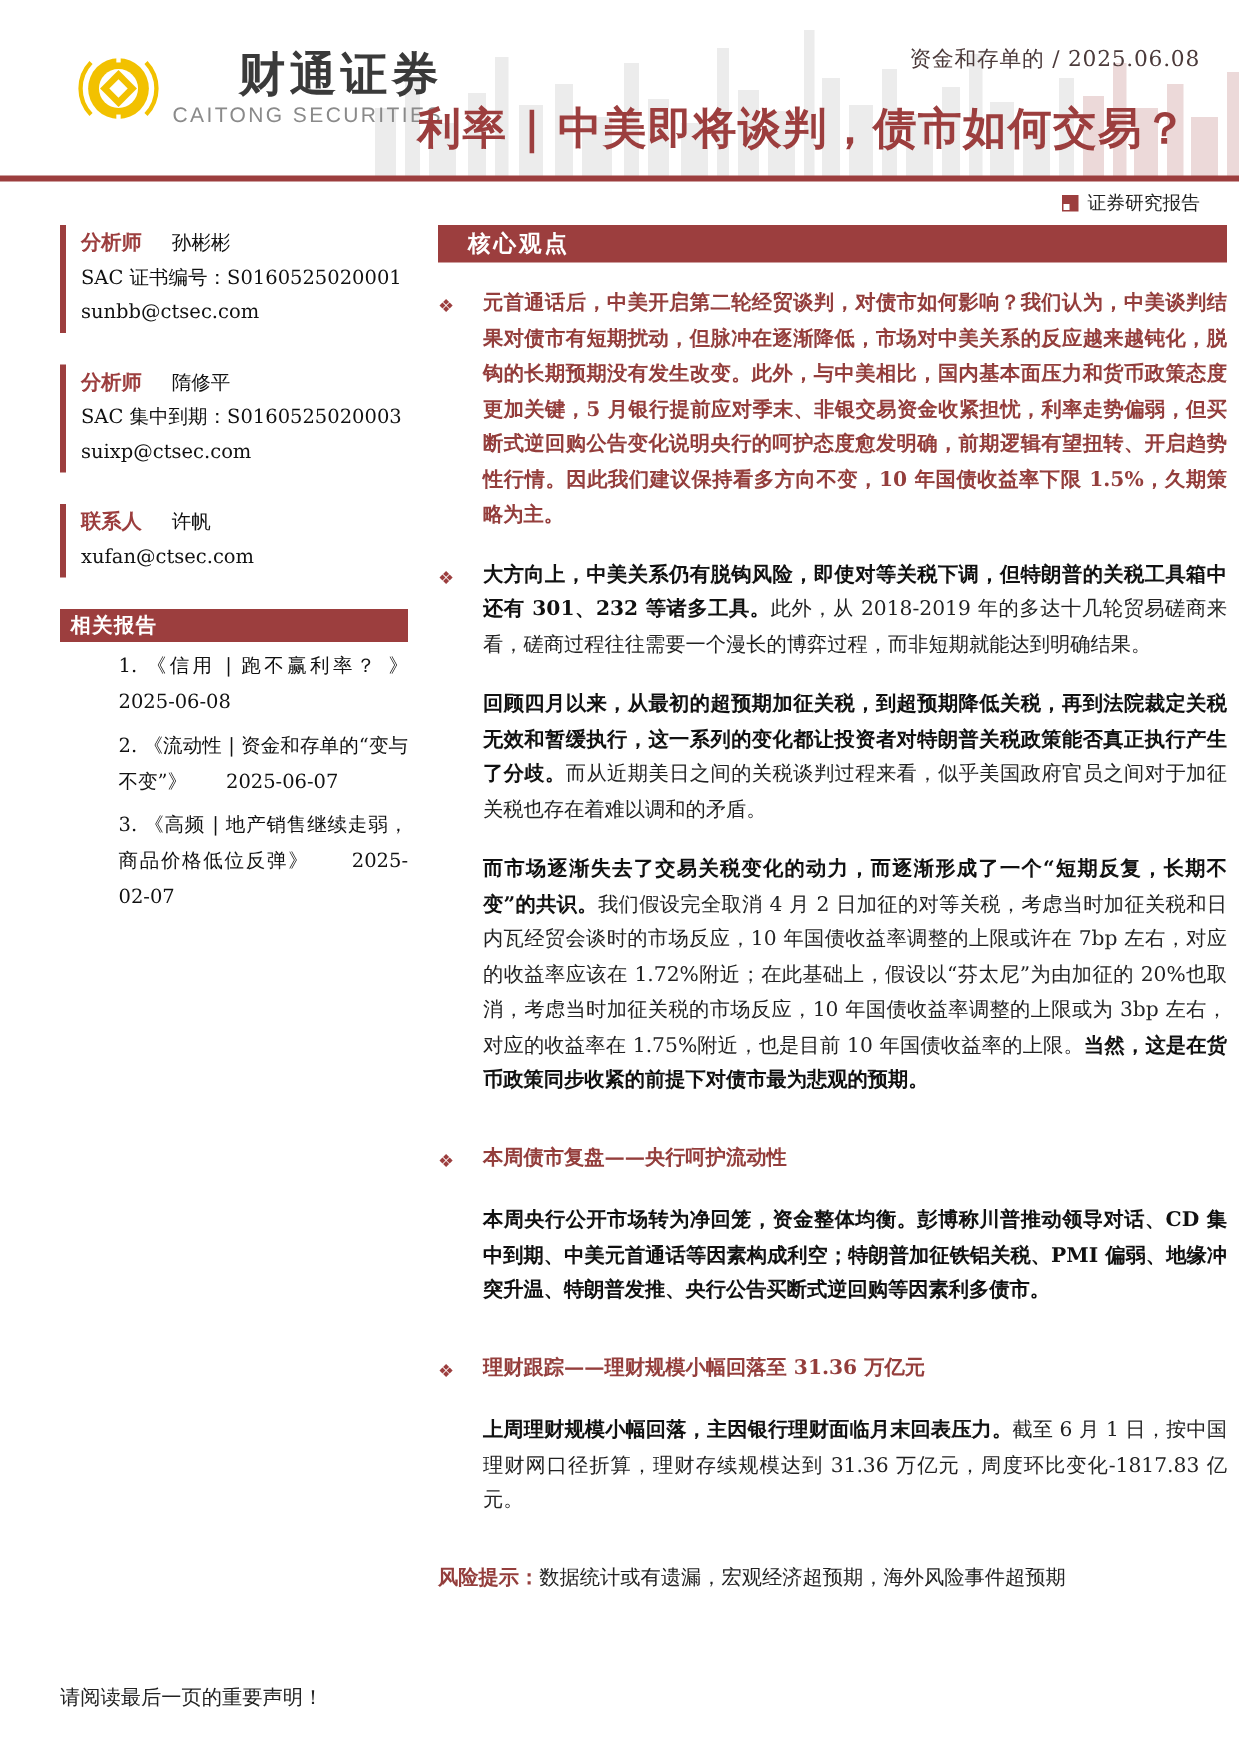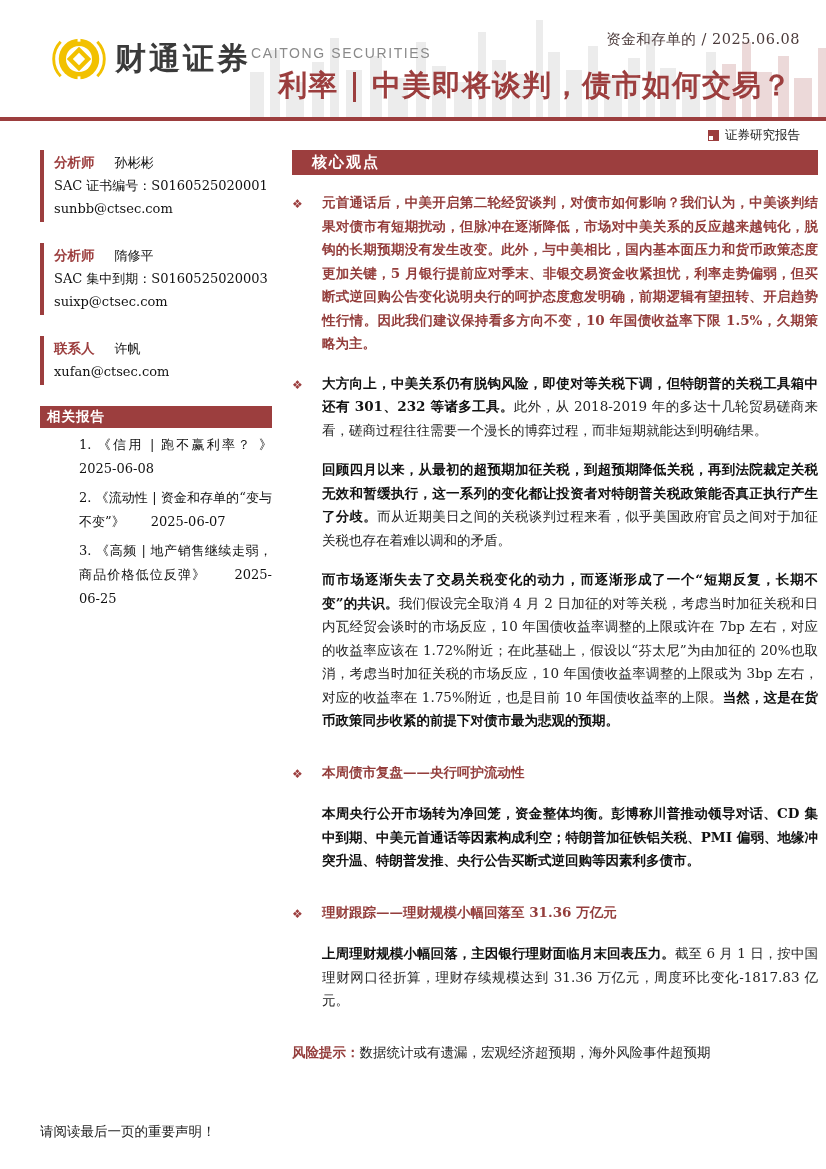--- a/index.html
+++ b/index.html
@@ -9,21 +9,21 @@
     --ink:#1c1c1c;
   }
   html,body{margin:0;padding:0;background:#fff;}
   .page{
     position:relative;width:826px;height:1169px;overflow:hidden;background:#fff;
     font-family:"DejaVu Serif","Liberation Serif",serif;color:var(--ink);
   }
   
   .skyline{position:absolute;top:12px;right:0;z-index:0;pointer-events:none;}
   .logo{position:absolute;left:52px;top:32px;display:flex;align-items:center;gap:9px;z-index:2;}
-  .logo-txt{display:flex;line-height:1.05;text-align:right;}
+  .logo-txt{display:flex;flex-direction:column;line-height:1.05;text-align:right;}
   .logo-cn{font-family:"Liberation Sans","DejaVu Sans",sans-serif;font-weight:bold;
     font-size:31px;color:#3a3a3a;letter-spacing:3px;}
   .logo-en{font-family:"Liberation Sans","DejaVu Sans",sans-serif;font-size:14px;
     color:#8a8a8a;letter-spacing:1.6px;margin-top:3px;}
   .head-type{position:absolute;top:30px;right:26px;font-size:14.5px;color:#4b3a3a;z-index:2;letter-spacing:0.5px;}
   .doc-title{position:absolute;top:66px;right:34px;margin:0;font-size:29px;font-weight:bold;
     color:var(--maroon);letter-spacing:1px;z-index:2;}
   .rule{position:absolute;top:117px;left:0;width:826px;height:4px;background:var(--maroon);z-index:2;}
   .research{position:absolute;top:127px;right:26px;display:flex;align-items:center;gap:6px;
     font-size:12.5px;color:#222;z-index:2;}
@@ -145,21 +145,21 @@
           </div>
           <div class="person">
             <div class="person-line"><span class="person-role">联系人</span><span class="person-name">许帆</span></div>
             <div class="person-email">xufan@ctsec.com</div>
           </div>
         </div>
       <div class="related-header">相关报告</div>
       <div id="related">
           <div class="related-item">1. 《信用 | 跑不赢利率？ 》　　2025-06-08</div>
           <div class="related-item">2. 《流动性 | 资金和存单的“变与不变”》　　2025-06-07</div>
-          <div class="related-item">3. 《高频 | 地产销售继续走弱，商品价格低位反弹》　　2025-06-25</div>
+          <div class="related-item">3. 《高频 | 地产销售继续走弱，商品价格低位反弹》　　2025-02-07</div>
         </div>
     </aside>
 
     <main>
       <div class="core-bar">核心观点</div>
       <div id="core-blocks">
           <div class="block bullet">
             <span class="marker">❖</span>
             <div class="btext"><span class="seg-em">元首通话后，中美开启第二轮经贸谈判，对债市如何影响？我们认为，中美谈判结果对债市有短期扰动，但脉冲在逐渐降低，市场对中美关系的反应越来越钝化，脱钩的长期预期没有发生改变。此外，与中美相比，国内基本面压力和货币政策态度更加关键，5 月银行提前应对季末、非银交易资金收紧担忧，利率走势偏弱，但买断式逆回购公告变化说明央行的呵护态度愈发明确，前期逻辑有望扭转、开启趋势性行情。因此我们建议保持看多方向不变，10 年国债收益率下限 1.5%，久期策略为主。</span></div>
           </div>

